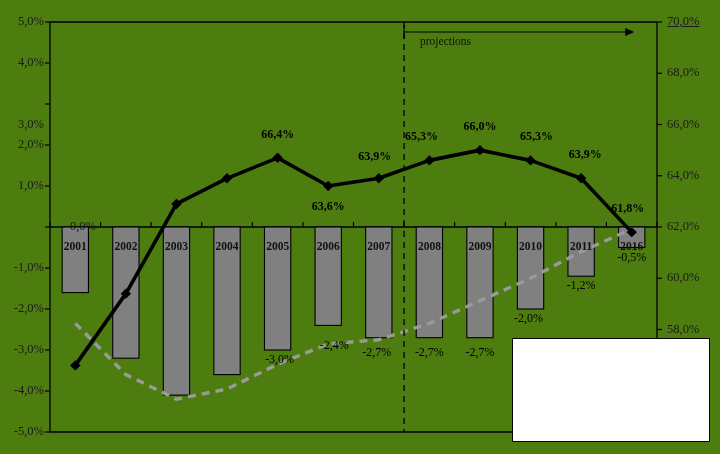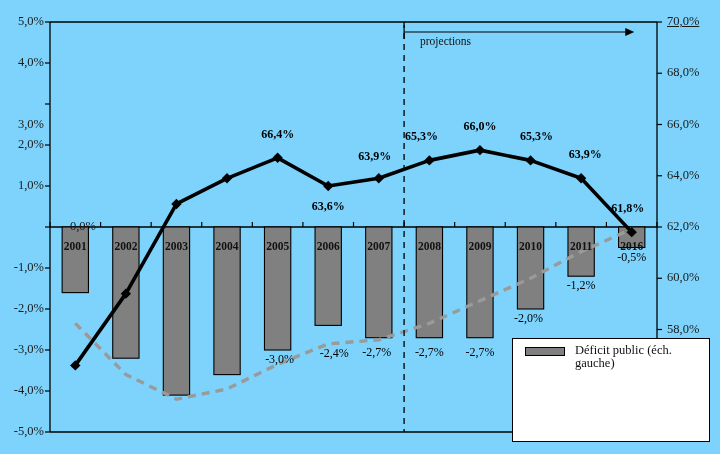--- a/index.html
+++ b/index.html
@@ -8,21 +8,21 @@
     background: #ffffff;
   }
   body {
     font-family: "Liberation Serif", "DejaVu Serif", serif;
     color: #000000;
   }
   #chart-root {
     position: relative;
     width: 720px;
     height: 454px;
-    background: #7dd3fc;
+    background: #4d7c0f;
     overflow: hidden;
   }
   #chart-svg {
     position: absolute;
     left: 0;
     top: 0;
   }
   .axis-tick-label {
     position: absolute;
     font-size: 12.5px;
@@ -257,33 +257,27 @@
       <div class="debt-label" style="left: 298.208px; width: 60px; top: 200px;">63,6%</div>
       <div class="debt-label" style="left: 344.792px; width: 60px; top: 150.312px;">63,9%</div>
       <div class="debt-label" style="left: 391.375px; width: 60px; top: 130.375px;">65,3%</div>
       <div class="debt-label" style="left: 449.958px; width: 60px; top: 120.125px;">66,0%</div>
       <div class="debt-label" style="left: 506.542px; width: 60px; top: 130.375px;">65,3%</div>
       <div class="debt-label" style="left: 555.125px; width: 60px; top: 148.312px;">63,9%</div>
       <div class="debt-label" style="left: 597.708px; width: 60px; top: 202.125px;">61,8%</div>
     </div>
   <div id="labels-deficit">
       <div class="deficit-label" style="left: 249.625px; width: 60px; top: 353px;">-3,0%</div>
-      <div class="deficit-label" style="left: 304.208px; width: 60px; top: 347px;">-2,4%</div>
+      <div class="deficit-label" style="left: 304.208px; width: 60px; top: 339px;">-2,4%</div>
       <div class="deficit-label" style="left: 346.792px; width: 60px; top: 345.7px;">-2,7%</div>
       <div class="deficit-label" style="left: 399.375px; width: 60px; top: 345.7px;">-2,7%</div>
       <div class="deficit-label" style="left: 449.958px; width: 60px; top: 345.7px;">-2,7%</div>
       <div class="deficit-label" style="left: 498.542px; width: 60px; top: 312px;">-2,0%</div>
       <div class="deficit-label" style="left: 551.125px; width: 60px; top: 279.2px;">-1,2%</div>
       <div class="deficit-label" style="left: 601.708px; width: 60px; top: 250.5px;">-0,5%</div>
     </div>
 
   <div class="projections-label" style="left:420px; top:36px;">projections</div>
 
   <div id="legend-box">
-    <div class="legend-row">
-      <span class="legend-swatch">
-          <span class="sw-bar"></span>
-        </span>
-      <span class="legend-text">Déficit public (éch. gauche)</span>
-    </div>
   </div>
 
 </div>
 
 </body></html>

